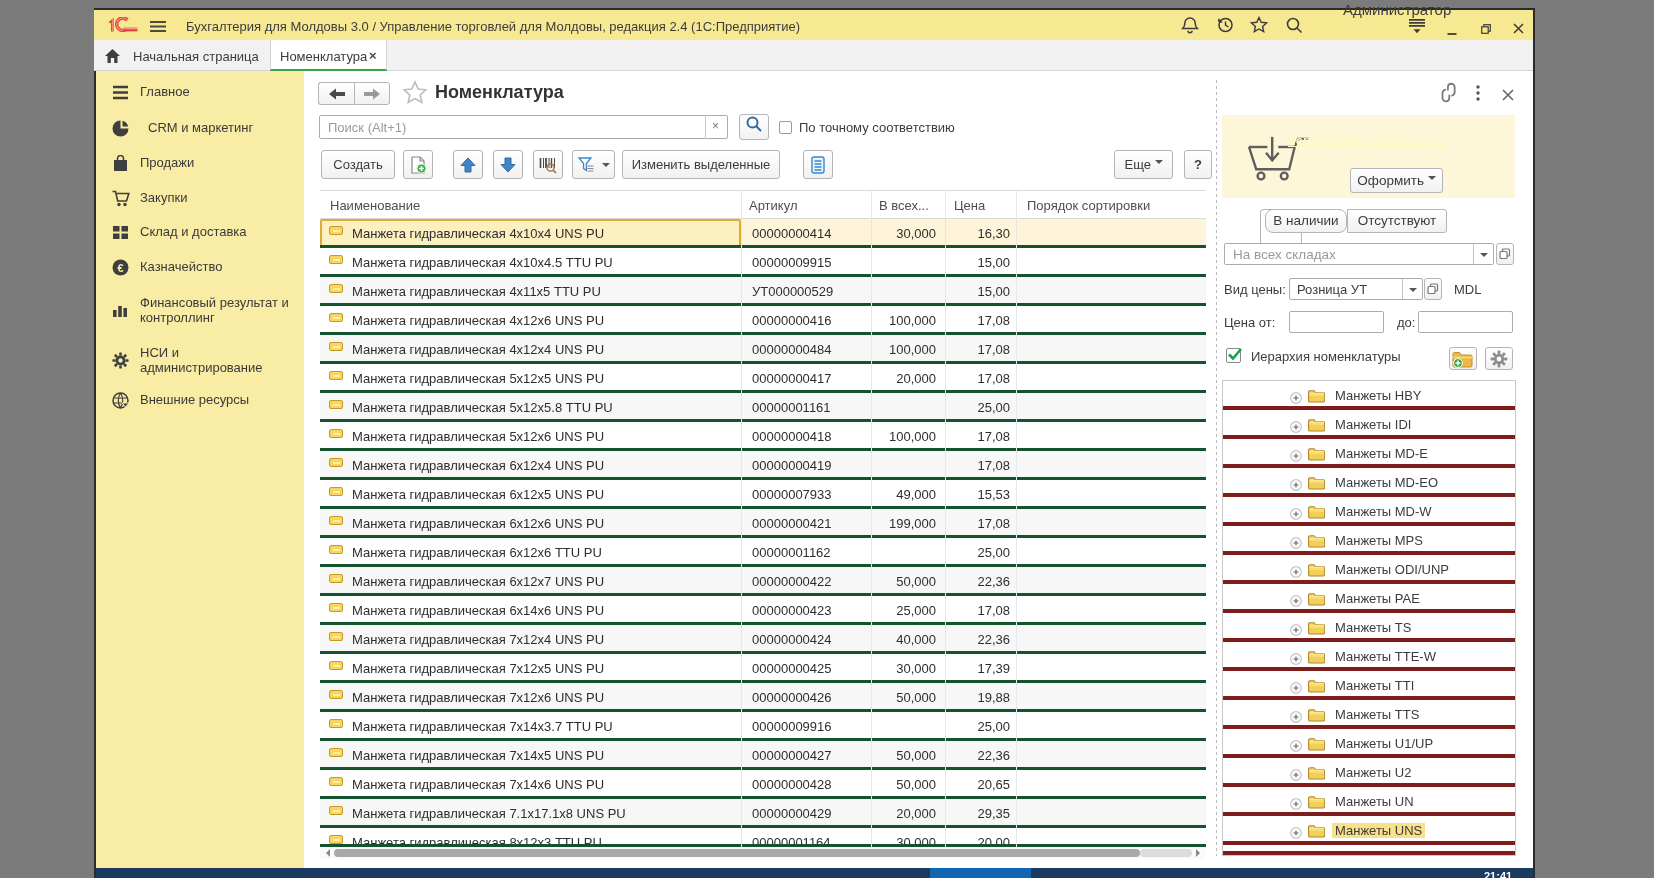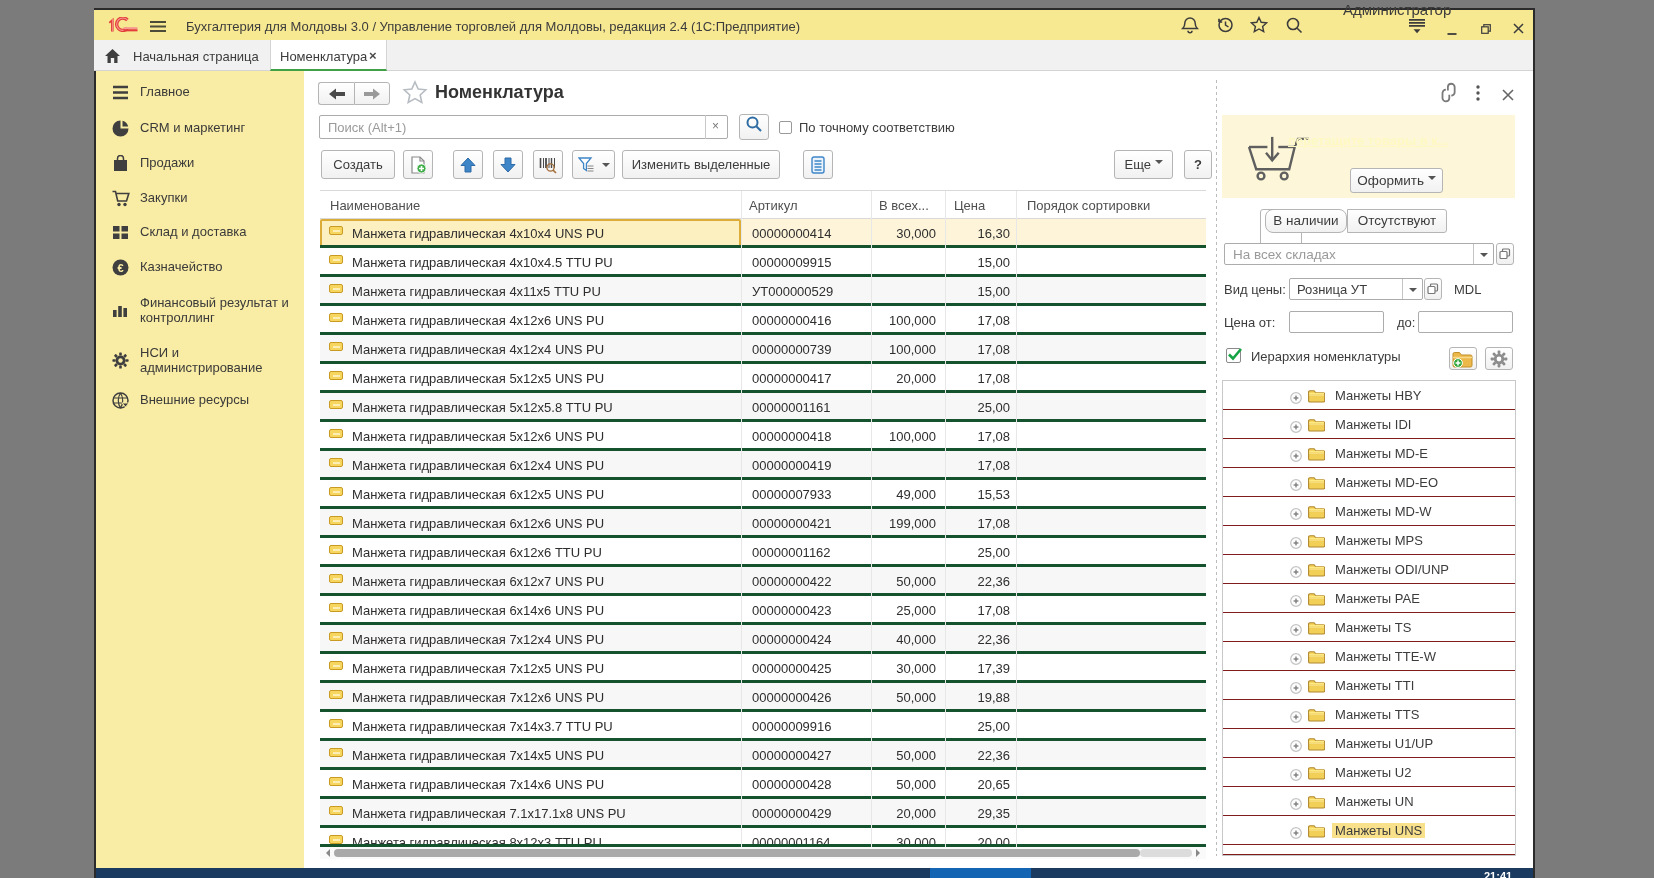--- a/index.html
+++ b/index.html
@@ -25,21 +25,21 @@
 .alt { background:#f7f7f7; }
 .selrow { background:#fdf4d9; }
 .selcell { position:absolute; left:0px; top:0px; width:421px; height:29px; background:#fcefc0;
   border:2px solid #dcac38; border-radius:2px; }
 .tr span { position:absolute; top:7px; font-size:13px; color:#2e2e2e; white-space:nowrap; }
 .itmico { position:absolute; left:9px; top:10px; width:14px; height:9px; background:#f6d65e; border:1px solid #c99b25; border-radius:2px; }
 .itmico:after { content:""; position:absolute; left:2.5px; top:2.5px; width:7px; height:2px; background:#fceeb5; }
 .c1 { left:32px; } .c2 { left:432px; }
 .c3 { width:180px; left:436px; text-align:right; } .c4 { width:180px; left:510px; text-align:right; }
 .colv { position:absolute; top:191px; width:1px; height:656px; background:#e7e7e7; }
-.trw { position:absolute; left:1223px; width:292px; height:29px; border-bottom:1px solid #7f1d1d; background:#fff; }
+.trw { position:absolute; left:1223px; width:292px; height:29px; border-bottom:4px solid #7f1d1d; background:#fff; }
 .tlbl { position:absolute; left:109px; top:7px; font-size:13px; color:#3c3c3c; white-space:nowrap; padding:0 3px; }
 .tsel { background:#f9e18c; }
 .ph { color:#9a9a9a; }
 .dd { position:absolute; top:0; right:0; width:20px; height:100%; border-left:1px solid #c4c4c4; }
 .dd:after { content:""; position:absolute; left:6px; top:9px; border:4px solid transparent; border-top-color:#555; }
 .cpy { position:absolute; background:linear-gradient(#fff,#f0f0f0); border:1px solid #b5b5b5; border-radius:3px; }
 </style></head>
 <body>
 <div id="win"></div>
 <div id="titlebar"></div>
@@ -109,21 +109,21 @@
 <div class="a" style="left:112px;top:84px;"><svg width="17" height="17" viewBox="0 0 17 17">
       <g stroke="#3f3f3f" stroke-width="2.4">
         <path d="M1 3 h15 M1 8.5 h15 M1 14 h15"></path>
       </g>
     </svg></div>
 <div class="mi-lb" style="top:84px;max-width:165px;white-space:normal;">Главное</div>
 <div class="a" style="left:112px;top:120px;"><svg width="17" height="17" viewBox="0 0 17 17">
       <path d="M8.5 8.5 L8.5 0.5 A8 8 0 1 0 16.5 8.5 L13 8.5 Z" fill="#3f3f3f"></path>
       <path d="M10.5 6.5 L10.5 0.8 A8 8 0 0 1 16.2 6.5 Z" fill="#3f3f3f"></path>
     </svg></div>
-<div class="mi-lb" style="top:120px;max-width:165px;white-space:normal;">CRM и маркетинг</div>
+<div class="mi-lb" style="top:120px;max-width:165px;white-space:normal;margin-left:8px;">CRM и маркетинг</div>
 <div class="a" style="left:112px;top:155px;"><svg width="17" height="17" viewBox="0 0 17 17">
       <path d="M2 5 h13 v11 h-13 z" fill="#3f3f3f"></path>
       <path d="M5.5 7 V3.5 a3 3 0 0 1 6 0 V7" fill="none" stroke="#3f3f3f" stroke-width="1.5"></path>
     </svg></div>
 <div class="mi-lb" style="top:155px;max-width:165px;white-space:normal;">Продажи</div>
 <div class="a" style="left:112px;top:190px;"><svg width="18" height="17" viewBox="0 0 18 17">
       <g fill="none" stroke="#3f3f3f" stroke-width="1.6">
         <path d="M0.5 1.5 h3 l2.2 9.5 h8.8 l2.3-7.5 h-12.7"></path>
       </g>
       <circle cx="7" cy="14.5" r="1.7" fill="#3f3f3f"></circle>
@@ -269,21 +269,21 @@
 <div class="tr" style="top:306px;height:29px;overflow:hidden;">
     <span class="itmico"></span>
     <span class="c1">Манжета гидравлическая 4х12х6 UNS PU</span>
     <span class="c2">00000000416</span>
     <span class="c3">100,000</span>
     <span class="c4">17,08</span>
   </div>
 <div class="tr alt" style="top:335px;height:29px;overflow:hidden;">
     <span class="itmico"></span>
     <span class="c1">Манжета гидравлическая 4х12х4 UNS PU</span>
-    <span class="c2">00000000739</span>
+    <span class="c2">00000000484</span>
     <span class="c3">100,000</span>
     <span class="c4">17,08</span>
   </div>
 <div class="tr" style="top:364px;height:29px;overflow:hidden;">
     <span class="itmico"></span>
     <span class="c1">Манжета гидравлическая 5х12х5 UNS PU</span>
     <span class="c2">00000000417</span>
     <span class="c3">20,000</span>
     <span class="c4">17,08</span>
   </div>

